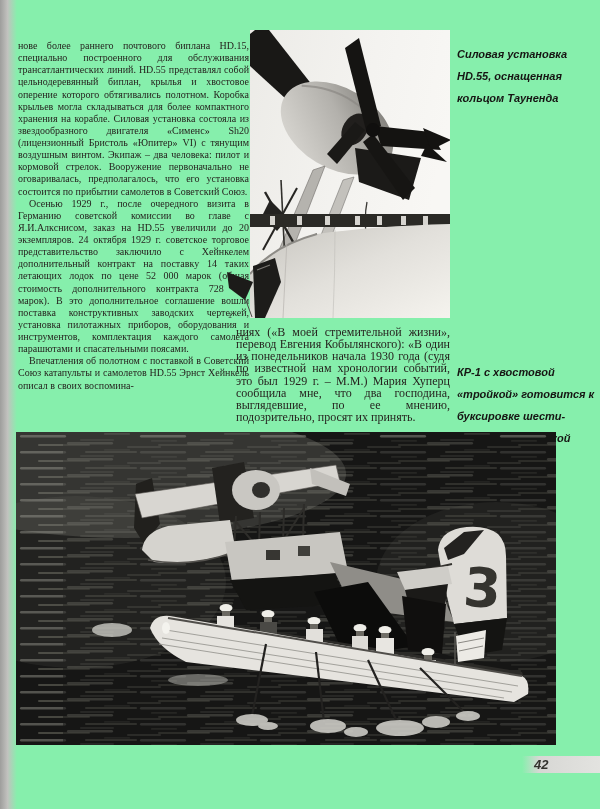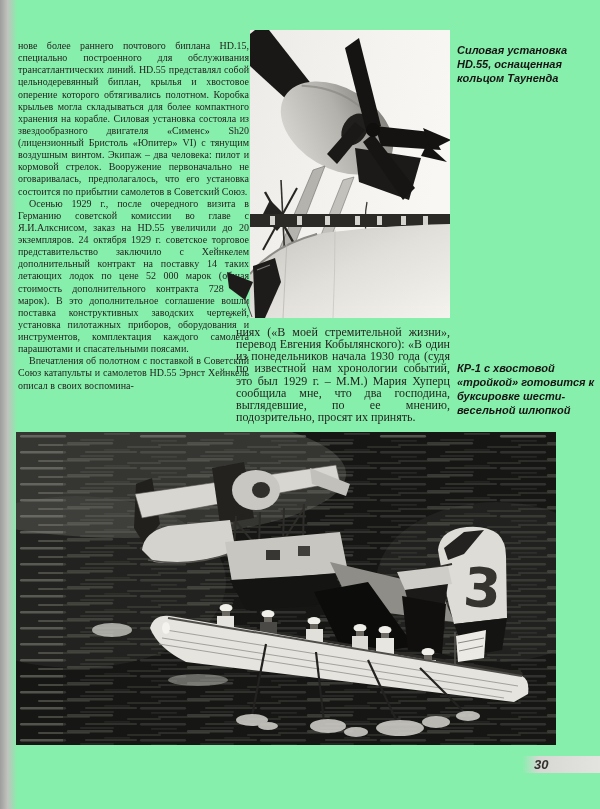--- a/index.html
+++ b/index.html
@@ -20,21 +20,21 @@
   .col-left p{margin:0;}
   .col-left p.indent{text-indent:11px;}
   .col-mid{
     position:absolute;left:236px;top:326px;width:214px;
     font-size:12px;line-height:12.12px;text-align:justify;color:#26241f;
   }
   .col-mid p{margin:0;}
   .caption{
     position:absolute;left:457px;width:140px;
     font-family:"Liberation Sans",sans-serif;font-style:italic;font-weight:bold;
-    font-size:11px;line-height:14px;color:#161513;
+    font-size:11px;line-height:22px;color:#161513;
   }
   .caption-1{top:43px;}
   .caption-2{top:361px;}
   .photo-top{position:absolute;left:225px;top:30px;width:225px;height:288px;}
   .photo-bottom{position:absolute;left:16px;top:432px;width:540px;height:313px;}
   .page-strip{
     position:absolute;right:0;top:756px;width:78px;height:17px;
     background:linear-gradient(90deg,rgba(216,216,213,0) 0%,#d7d7d4 22%,#e3e3e0 100%);
   }
   .page-number{
@@ -277,16 +277,16 @@
           <ellipse cx="384" cy="296" rx="24" ry="8"></ellipse>
           <ellipse cx="420" cy="290" rx="14" ry="6"></ellipse>
           <ellipse cx="452" cy="284" rx="12" ry="5"></ellipse>
         </g>
         <ellipse cx="182" cy="248" rx="30" ry="6" fill="#bcbbb5" opacity="0.5"></ellipse>
       </g>
     </svg>
   </div>
 
   <div class="page-strip">
-    <span class="page-number">30</span>
+    <span class="page-number">42</span>
   </div>
 
 </div>
 
 </body></html>

